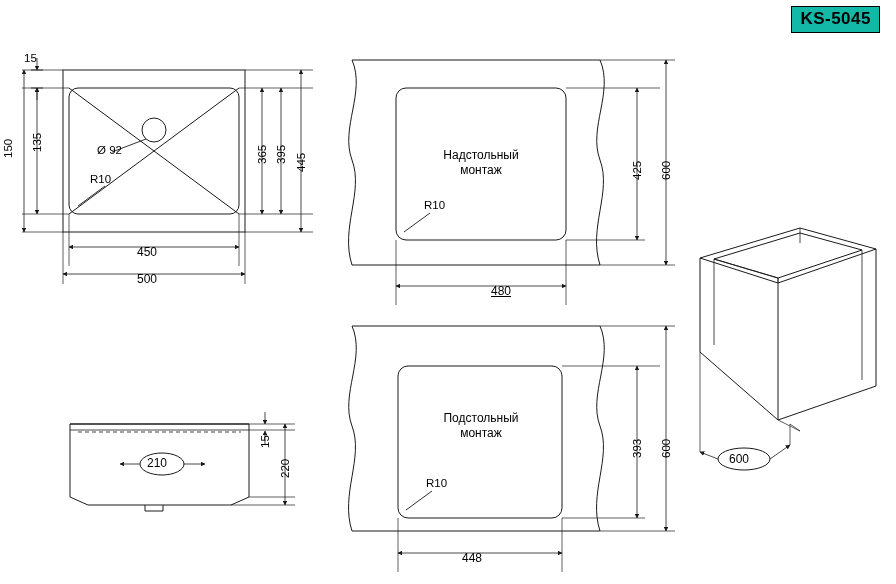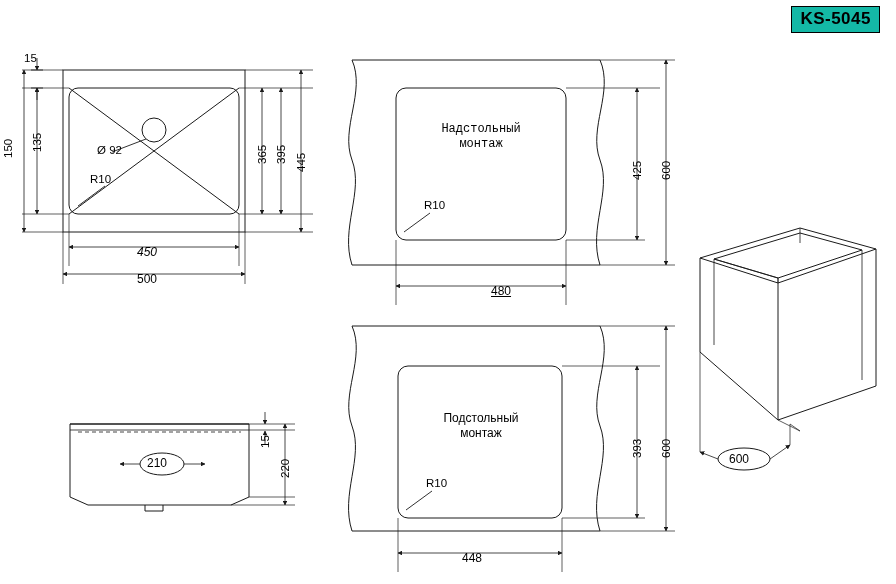--- a/index.html
+++ b/index.html
@@ -203,31 +203,31 @@
   <div class="title-box">KS-5045</div>
 
   <div class="lbl" style="left:24px;top:52px;">15</div>
   <div class="lbl" style="left:2px;top:158px;transform:rotate(-90deg);transform-origin:0 0;">150</div>
   <div class="lbl" style="left:31px;top:152px;transform:rotate(-90deg);transform-origin:0 0;">135</div>
 
   <div class="lbl" style="left:256px;top:164px;transform:rotate(-90deg);transform-origin:0 0;">365</div>
   <div class="lbl" style="left:275px;top:164px;transform:rotate(-90deg);transform-origin:0 0;">395</div>
   <div class="lbl" style="left:295px;top:172px;transform:rotate(-90deg);transform-origin:0 0;">445</div>
 
-  <div class="lbl big" style="left:137px;top:245px;font-style:italic;">450</div>
+  <div class="lbl big" style="left:137px;top:245px;">450</div>
   <div class="lbl big" style="left:137px;top:272px;">500</div>
 
   <div class="lbl" style="left:79px;top:144px;margin-left:18px;">Ø 92</div>
   <div class="lbl" style="left:90px;top:173px;">R10</div>
 
   <div class="lbl big" style="left:147px;top:456px;">210</div>
   <div class="lbl" style="left:259px;top:448px;transform:rotate(-90deg);transform-origin:0 0;">15</div>
   <div class="lbl" style="left:279px;top:478px;transform:rotate(-90deg);transform-origin:0 0;">220</div>
 
-  <div class="cap" style="left:416px;top:122px;width:130px;font-family:Liberation Mono, monospace;">
+  <div class="cap" style="left:416px;top:148px;width:130px;">
     <div>Надстольный</div>
     <div>монтаж</div>
   </div>
   <div class="lbl" style="left:424px;top:199px;">R10</div>
   <div class="lbl big" style="left:491px;top:284px;text-decoration:underline;">480</div>
   <div class="lbl" style="left:631px;top:180px;transform:rotate(-90deg);transform-origin:0 0;">425</div>
   <div class="lbl" style="left:660px;top:180px;transform:rotate(-90deg);transform-origin:0 0;">600</div>
 
   <div class="cap" style="left:416px;top:411px;width:130px;">
     <div>Подстольный</div>

